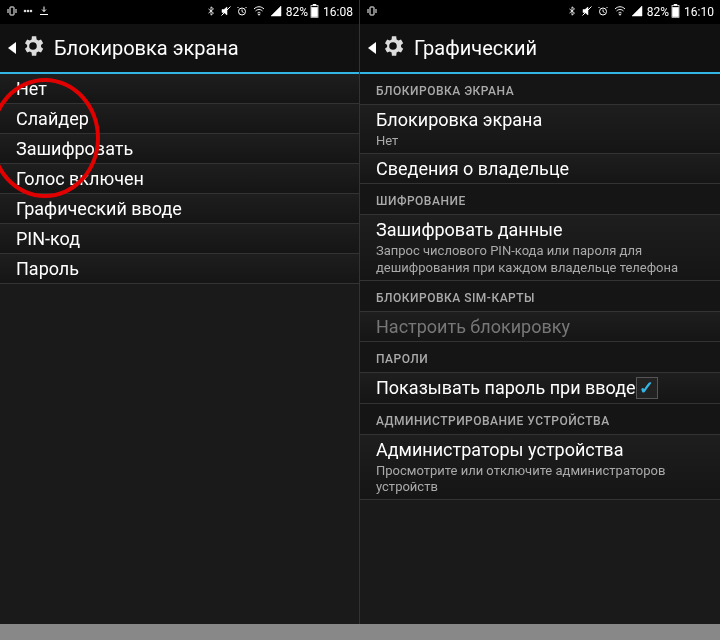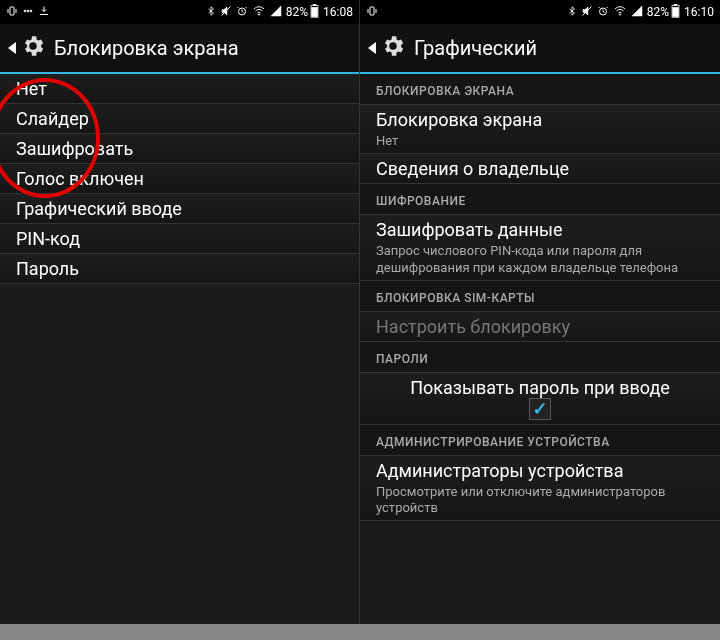--- a/index.html
+++ b/index.html
@@ -20,21 +20,21 @@
   .actionbar .back-gear { display: flex; align-items: center; gap: 4px; }
   .actionbar .title { color: #fff; font-size: 20px; margin-left: 8px; font-weight: 400; }
   .chevron-left { width: 0; height: 0; border-top: 6px solid transparent; border-bottom: 6px solid transparent; border-right: 8px solid #fff; }
 
   
   .list { flex: 1; background: #1a1a1a; overflow-y: hidden; }
   .row { padding: 4px 16px; border-bottom: 1px solid #333; color: #fff; font-size: 18px; background: linear-gradient(#1e1e1e,#151515); }
   .row .sub { color: #aaa; font-size: 13px; margin-top: 3px; line-height: 1.25; }
   .row.dim { color: #777; }
   .section { padding: 10px 16px 6px 16px; color: #aaa; font-size: 12px; letter-spacing: 0.5px; border-bottom: 1px solid #333; background: #151515; text-transform: uppercase; font-weight: 500; }
-  .checkrow { display: flex; justify-content: center; align-items: center; flex-direction: column; }
+  .checkrow { display: flex; justify-content: flex-start; align-items: center; }
   .checkbox { width: 22px; height: 22px; border: 1px solid #555; background: #222; display: flex; align-items: center; justify-content: center; }
   .checkbox.checked::after { content: "✓"; color: #33b5e5; font-size: 18px; font-weight: bold; }
 
   
   .red-oval { position: absolute; border: 4px solid #e10000; border-radius: 50%; pointer-events: none; }
 </style>
 </head>
 <body>
 
 <div class="container">

